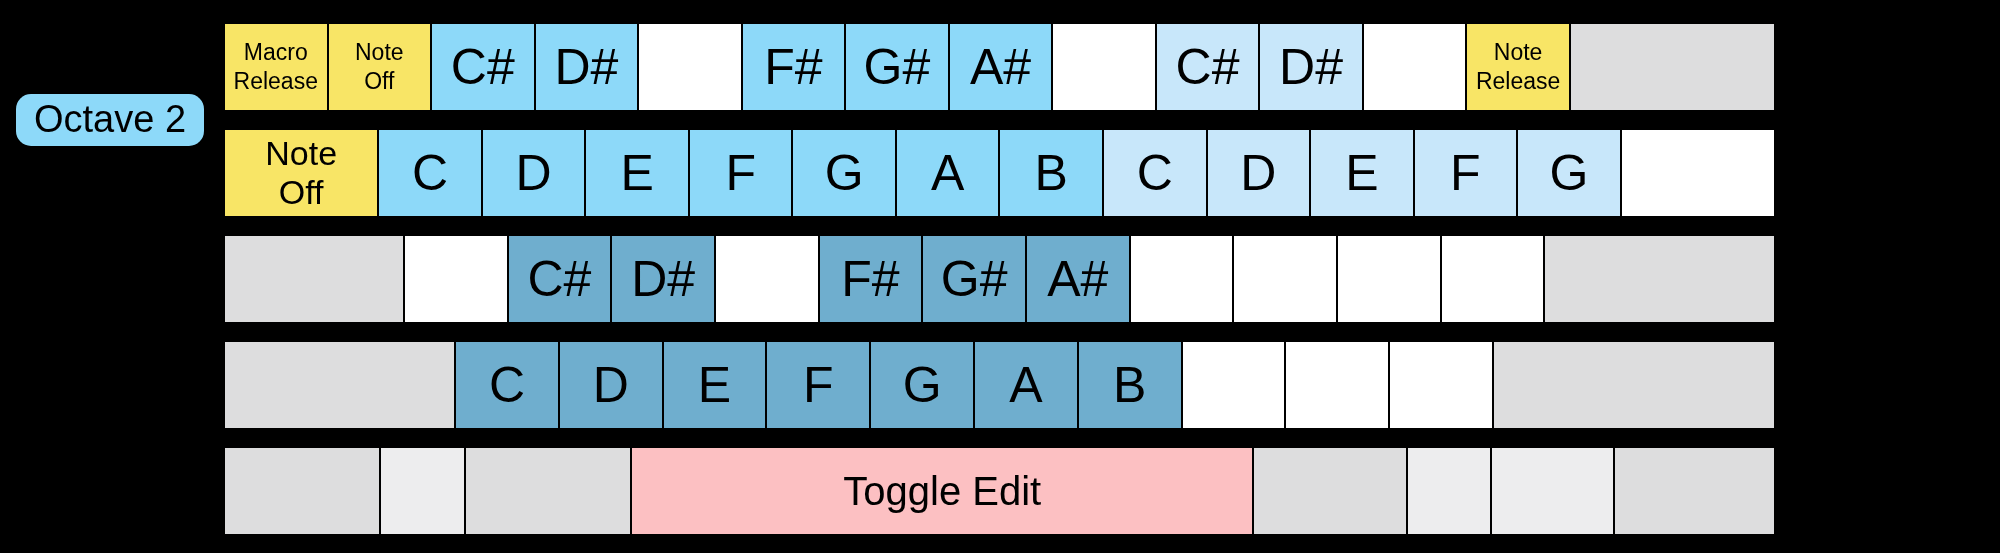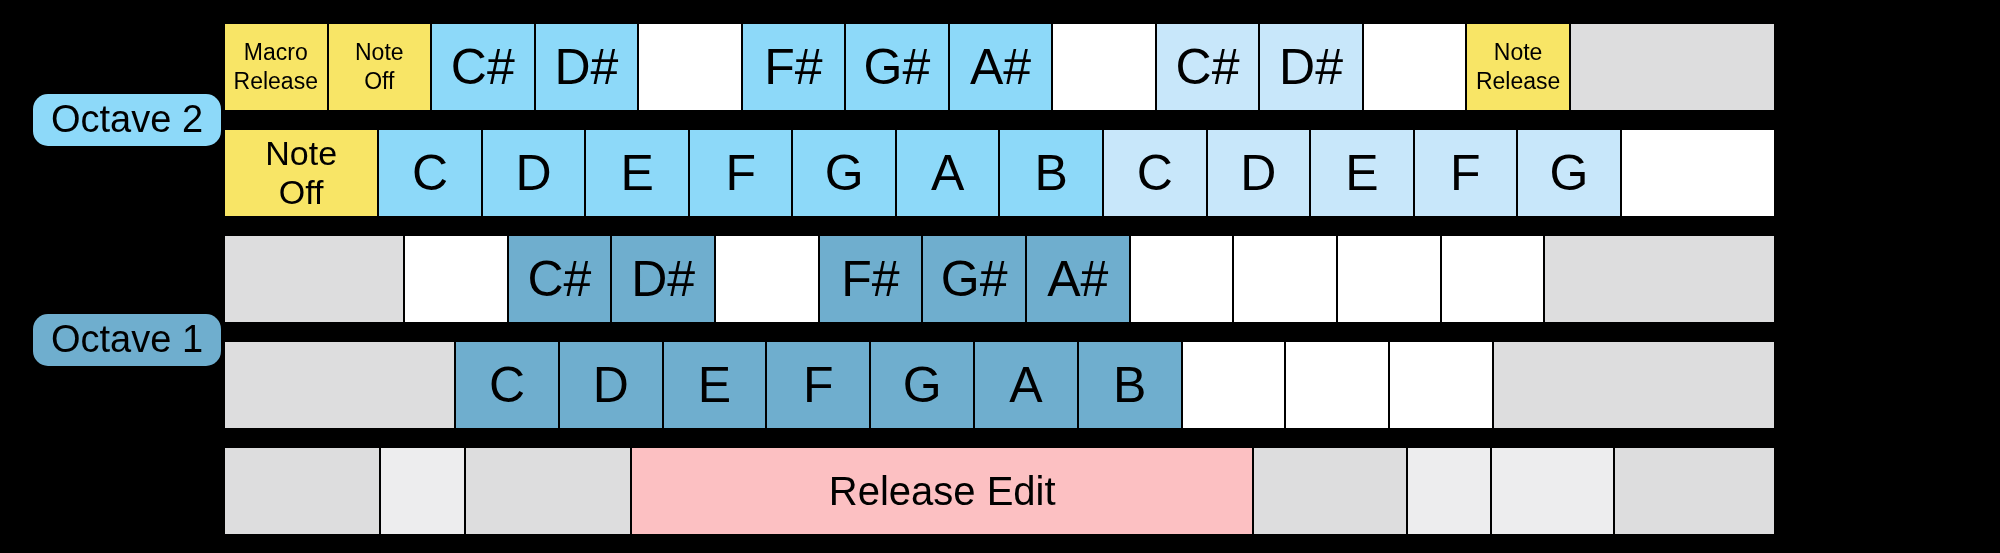--- a/index.html
+++ b/index.html
@@ -56,32 +56,30 @@
   .special-small { background: #F8E566; font-size: 23px; line-height: 1.25; }
   .special { background: #F8E566; font-size: 34px; line-height: 1.15; }
   .toggle { background: #FCC0C2; font-size: 40px; }
   .pill {
     position: absolute;
     border-radius: 15px;
     padding: 5px 18px;
     font-size: 38px;
     line-height: 1.1;
     color: #000000;
-    margin-left: 17px;
   }
   .pill-oct2 { left: 16px;   top: 94px;  background: #8DD9F9; }
   .pill-oct1 { left: 16px;   top: 314px; background: #6FAECE; }
   .pill-oct3 { left: 1805px; top: 94px;  background: #C8E7FA; }
 </style>
 </head>
 <body>
 
 <div class="stage">
   <div class="pill pill-oct2">Octave 2</div>
-  <div class="pill pill-oct1">Octave 1</div>
   <div class="keyboard">
       <div class="row">
         <div class="key special-small" style="flex: 1 1 0px;">Macro
 Release</div>
         <div class="key special-small" style="flex: 1 1 0px;">Note
 Off</div>
         <div class="key oct2" style="flex: 1 1 0px;">C#</div>
         <div class="key oct2" style="flex: 1 1 0px;">D#</div>
         <div class="key blank" style="flex: 1 1 0px;"></div>
         <div class="key oct2" style="flex: 1 1 0px;">F#</div>
@@ -138,20 +136,20 @@
         <div class="key oct1" style="flex: 1 1 0px;">B</div>
         <div class="key blank" style="flex: 1 1 0px;"></div>
         <div class="key blank" style="flex: 1 1 0px;"></div>
         <div class="key blank" style="flex: 1 1 0px;"></div>
         <div class="key unused" style="flex: 2.75 1 0px;"></div>
       </div>
       <div class="row">
         <div class="key unused" style="flex: 1.5 1 0px;"></div>
         <div class="key unused-light" style="flex: 0.82 1 0px;"></div>
         <div class="key unused" style="flex: 1.6 1 0px;"></div>
-        <div class="key toggle" style="flex: 6.06 1 0px;">Release Edit</div>
+        <div class="key toggle" style="flex: 6.06 1 0px;">Toggle Edit</div>
         <div class="key unused" style="flex: 1.48 1 0px;"></div>
         <div class="key unused-light" style="flex: 0.8 1 0px;"></div>
         <div class="key unused-light" style="flex: 1.19 1 0px;"></div>
         <div class="key unused" style="flex: 1.55 1 0px;"></div>
       </div>
     </div>
 </div>
 
 </body></html>

